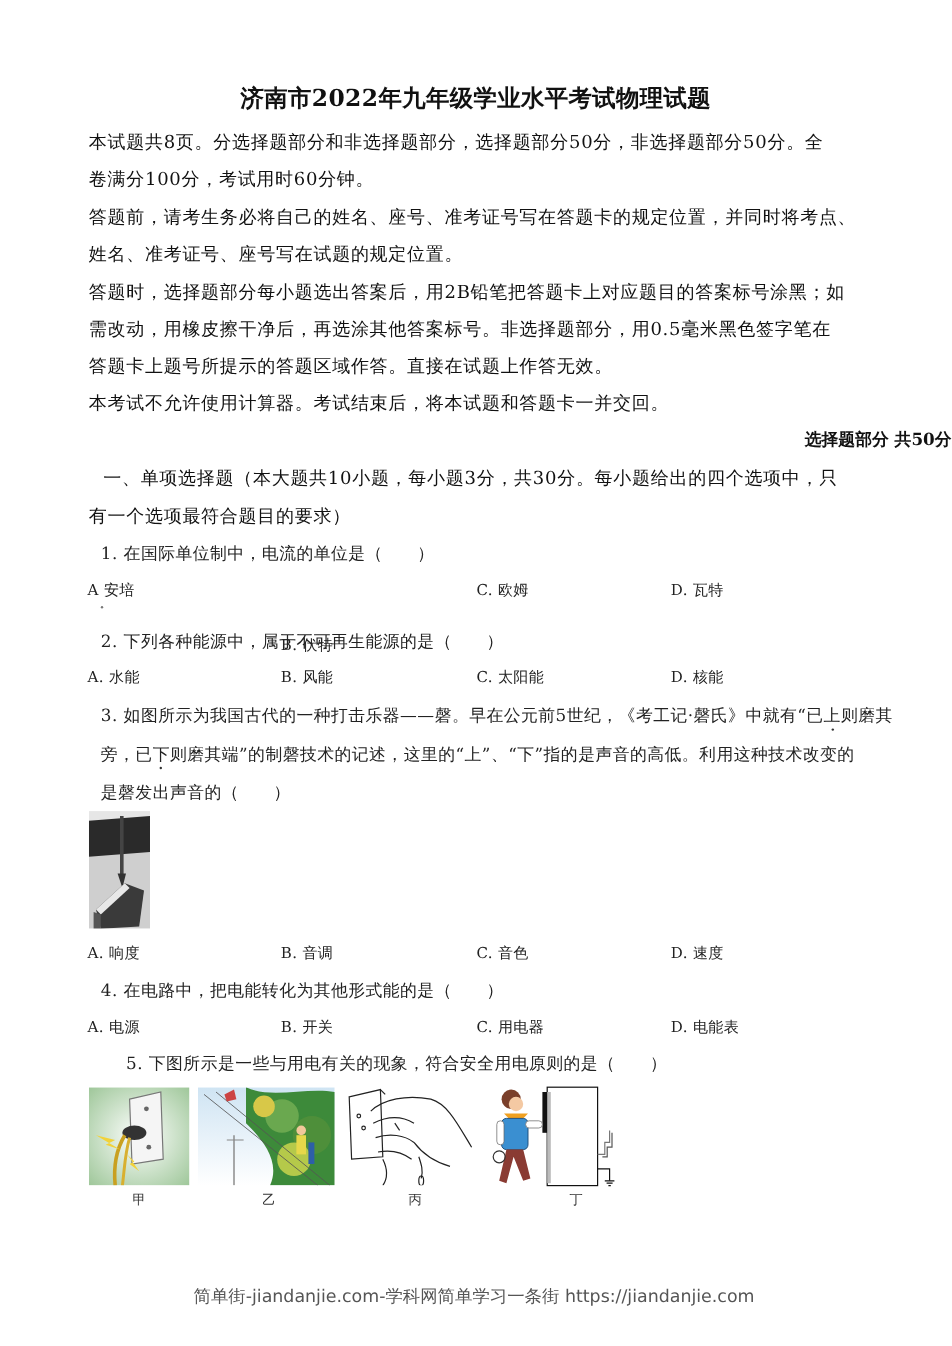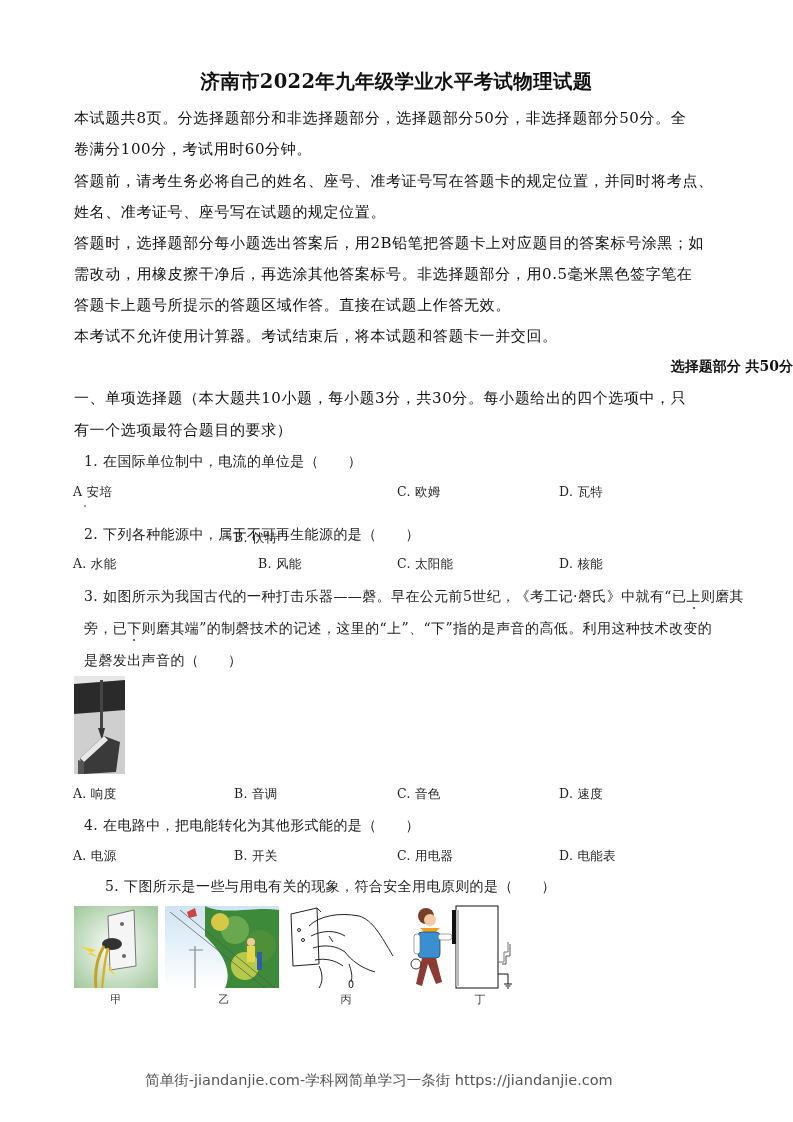--- a/index.html
+++ b/index.html
@@ -22,51 +22,51 @@
       content: ""; position: absolute; left: 50%; bottom: -3px;
       width: 2px; height: 2px; background: #333; border-radius: 50%;
       transform: translateX(-50%);
     }
     .stray-dot { position: absolute; left: 84px; top: 505px; width: 2px; height: 2px; background: #777; border-radius: 50%; }
     .fig { position: absolute; overflow: hidden; }
     .caption { position: absolute; font-size: 11px; color: #333; text-align: center; width: 40px; }
     .footer {
       top: 1071px; left: 0; width: 758px; text-align: center;
       font-family: "DejaVu Sans", "Liberation Sans", sans-serif;
-      font-size: 14.5px; color: #555555;
+      font-size: 14.5px; color: #555555; padding-left: 16px;
     }
   </style>
 </head>
 <body>
 
 <div class="abs title">济南市2022年九年级学业水平考试物理试题</div>
 
 <div class="abs bold-line" style="top:109px;">本试题共8页。分选择题部分和非选择题部分，选择题部分50分，非选择题部分50分。全</div>
 <div class="abs bold-line" style="top:140px;">卷满分100分，考试用时60分钟。</div>
 <div class="abs bold-line" style="top:172px;">答题前，请考生务必将自己的姓名、座号、准考证号写在答题卡的规定位置，并同时将考点、</div>
 <div class="abs bold-line" style="top:203px;">姓名、准考证号、座号写在试题的规定位置。</div>
 <div class="abs bold-line" style="top:234px;">答题时，选择题部分每小题选出答案后，用2B铅笔把答题卡上对应题目的答案标号涂黑；如</div>
 <div class="abs bold-line" style="top:265px;">需改动，用橡皮擦干净后，再选涂其他答案标号。非选择题部分，用0.5毫米黑色签字笔在</div>
 <div class="abs bold-line" style="top:296px;">答题卡上题号所提示的答题区域作答。直接在试题上作答无效。</div>
 <div class="abs bold-line" style="top:327px;">本考试不允许使用计算器。考试结束后，将本试题和答题卡一并交回。</div>
 
 <div class="abs section-head" style="top:358px;">选择题部分 共50分</div>
-<div class="abs bold-line" style="top:389px;">一、单项选择题（本大题共10小题，每小题3分，共30分。每小题给出的四个选项中，只</div>
+<div class="abs bold-line" style="top:389px;margin-left:12px;">一、单项选择题（本大题共10小题，每小题3分，共30分。每小题给出的四个选项中，只</div>
 <div class="abs bold-line" style="top:421px;">有一个选项最符合题目的要求）</div>
 
 <div class="abs q-line" style="top:453px;">1. 在国际单位制中，电流的单位是（　　）</div>
 <div class="abs opt" style="top:484px; left:73px;">A  安培</div>
 <div class="abs opt" style="top:484px; left:234px;margin-top:46px;">B. 伏特</div>
 <div class="abs opt" style="top:484px; left:397px;">C. 欧姆</div>
 <div class="abs opt" style="top:484px; left:559px;">D. 瓦特</div>
 <div class="stray-dot"></div>
 
 <div class="abs q-line" style="top:526px;">2. 下列各种能源中，属于不可再生能源的是（　　）</div>
 <div class="abs opt" style="top:556px; left:73px;">A. 水能</div>
-<div class="abs opt" style="top:556px; left:234px;margin-left:24px;">B. 风能</div>
+<div class="abs opt" style="top:556px; left:234px;">B. 风能</div>
 <div class="abs opt" style="top:556px; left:397px;">C. 太阳能</div>
 <div class="abs opt" style="top:556px; left:559px;">D. 核能</div>
 
 <div class="abs q-line" style="top:588px;">
   <span>3. 如图所示为我国古代的一种打击乐器——磬。早在公元前5世纪，《考工记·磬氏》中就有“已</span><span class="dot-under">上</span><span>则磨其</span>
 </div>
 <div class="abs q-line" style="top:620px;">
   <span>旁，已</span><span class="dot-under">下</span><span>则磨其端”的制磬技术的记述，这里的“上”、“下”指的是声音的高低。利用这种技术改变的</span>
 </div>
 <div class="abs q-line" style="top:652px;">是磬发出声音的（　　）</div>

